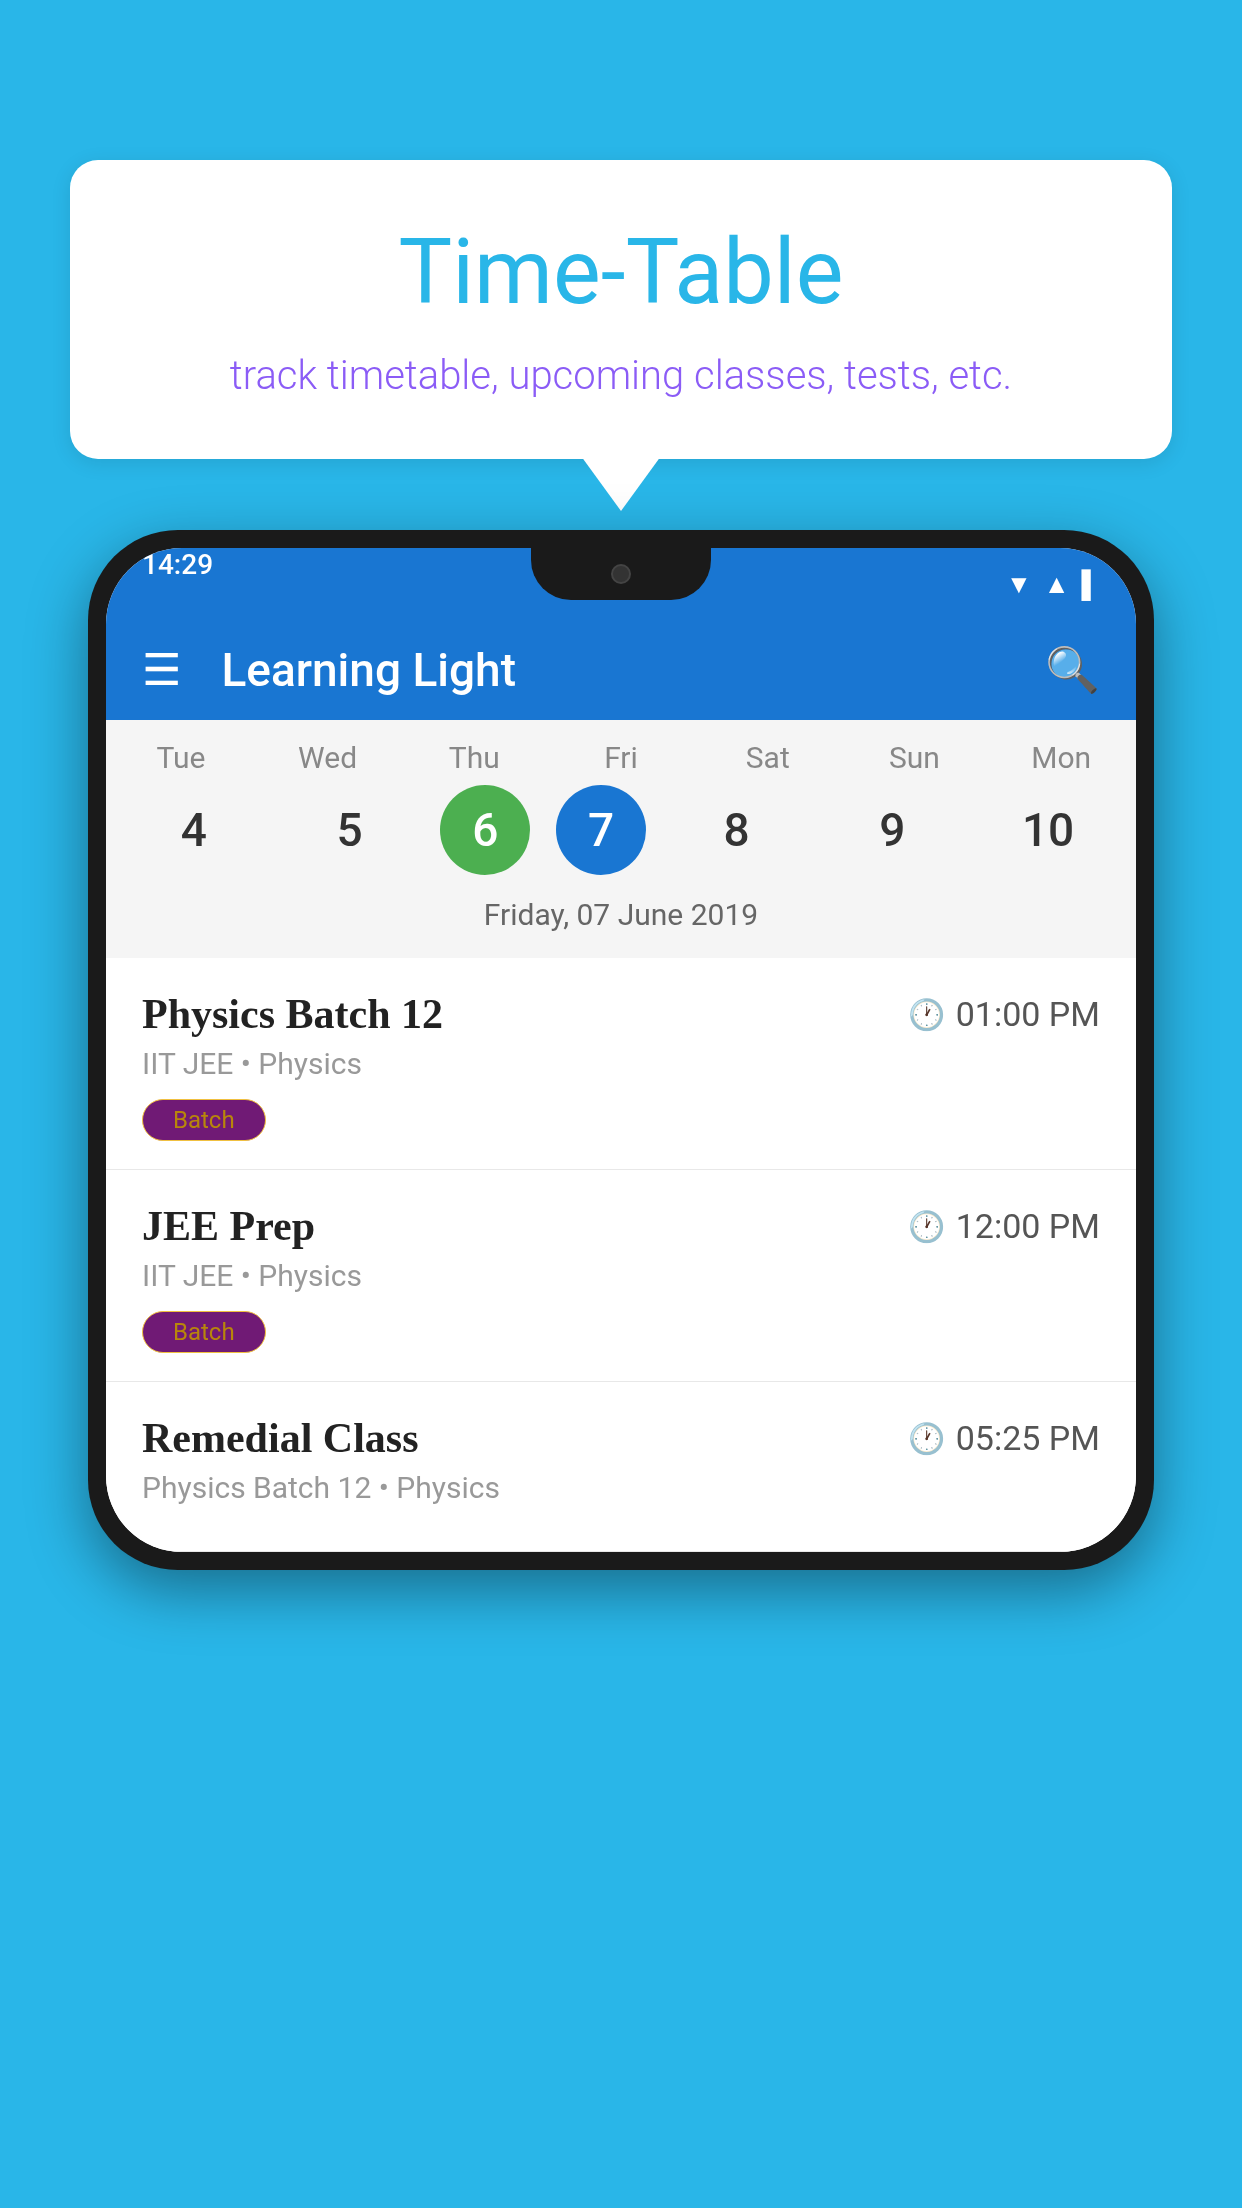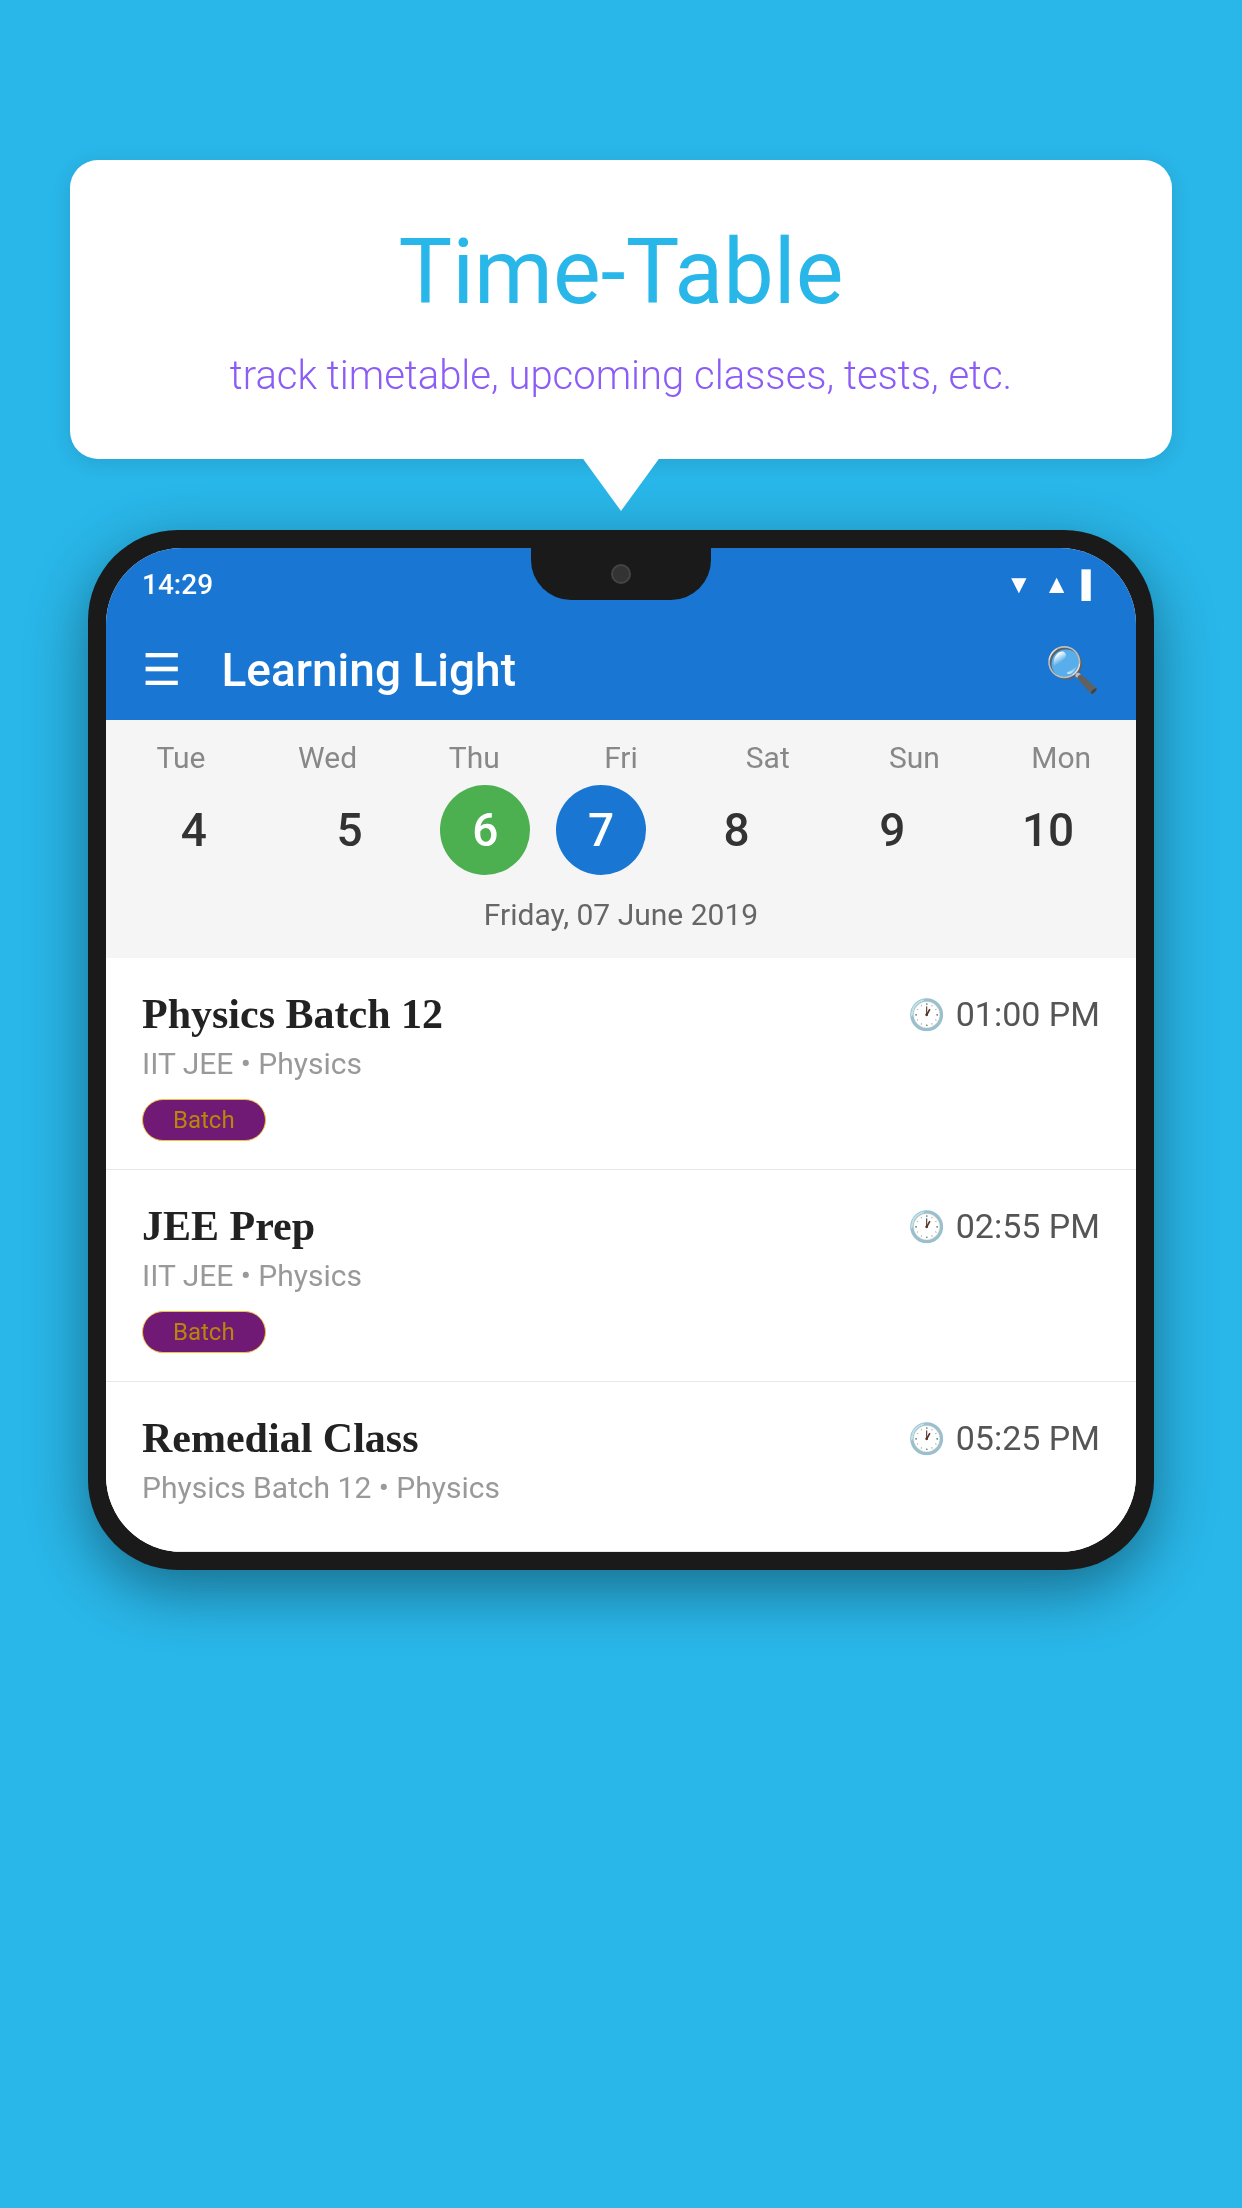--- a/index.html
+++ b/index.html
@@ -83,21 +83,20 @@
       border-radius: 76px;
       overflow: hidden;
       position: relative;
     }
 
     
     .phone-status-bar {
       background: #1976d2;
       height: 72px;
       display: flex;
-      align-items: center;
       justify-content: space-between;
       padding: 0 36px;
       position: relative;
     }
 
     .status-time {
       color: white;
       font-size: 28px;
       font-weight: 500;
     }
@@ -346,21 +345,21 @@
               <div class="schedule-title">Physics Batch 12</div>
               <div class="schedule-time">
                 <span class="clock-icon">🕐</span>
                 <span>01:00 PM</span>
               </div>
             </div><div class="schedule-subtitle">IIT JEE • Physics</div><span class="batch-tag">Batch</span></div>
           <div class="schedule-item"><div class="schedule-item-header">
               <div class="schedule-title">JEE Prep</div>
               <div class="schedule-time">
                 <span class="clock-icon">🕐</span>
-                <span>02:55 PM</span>
+                <span>12:00 PM</span>
               </div>
             </div><div class="schedule-subtitle">IIT JEE • Physics</div><span class="batch-tag">Batch</span></div>
           <div class="schedule-item">
             <div class="schedule-item-header">
               <div class="schedule-title">Remedial Class</div>
               <div class="schedule-time">
                 <span class="clock-icon">🕐</span>
                 <span>05:25 PM</span>
               </div>
             </div>

